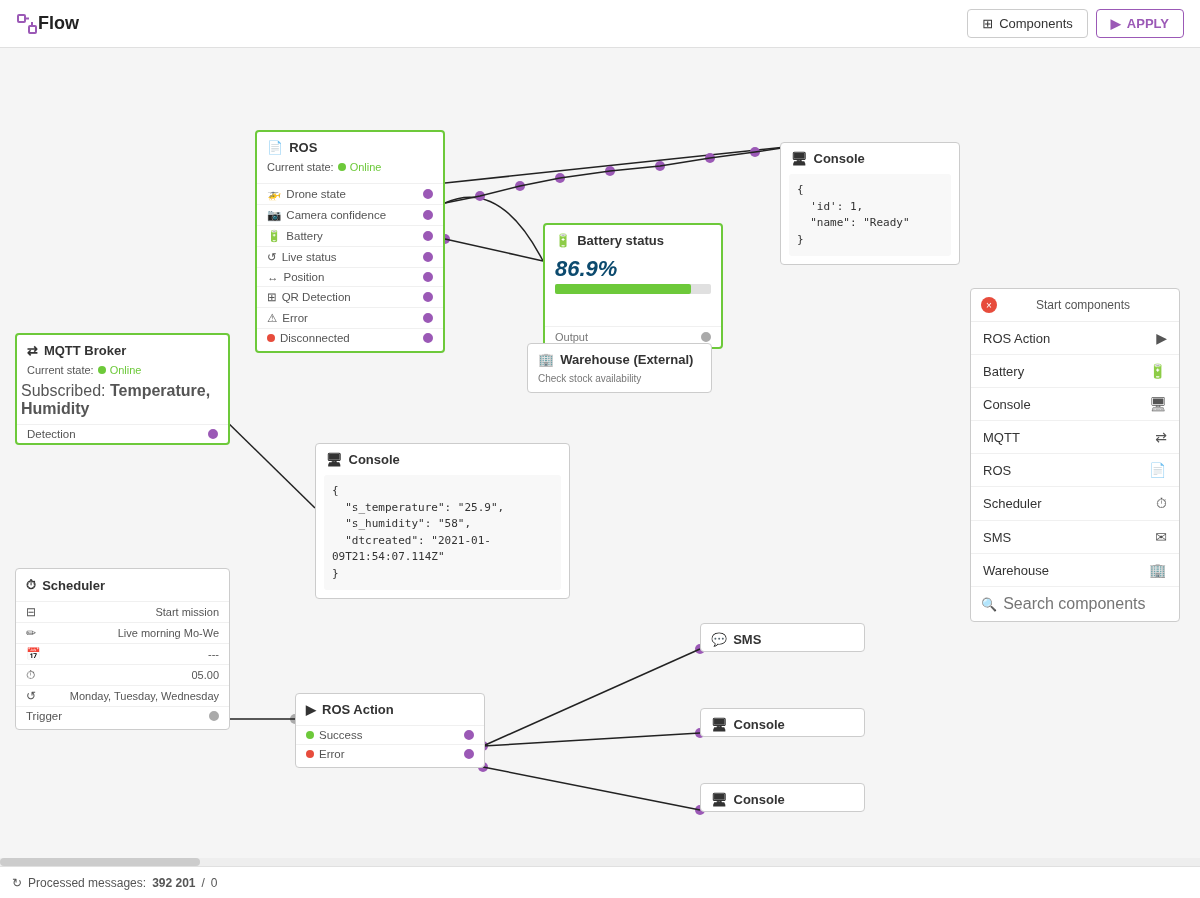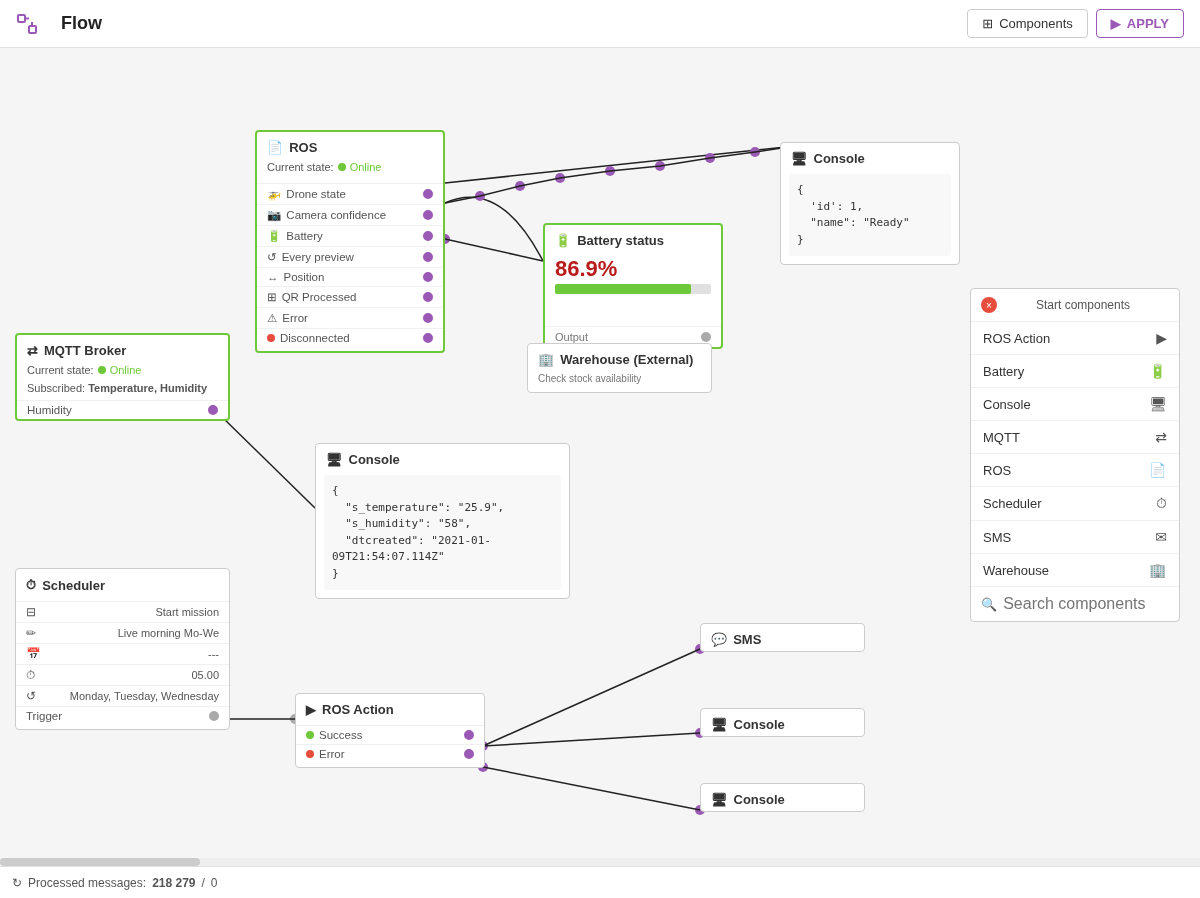--- a/index.html
+++ b/index.html
@@ -4,21 +4,21 @@
   <style>
     * { box-sizing: border-box; margin: 0; padding: 0; }
     body { font-family: -apple-system, BlinkMacSystemFont, 'Segoe UI', sans-serif; background: #f5f5f5; overflow: hidden; }
 
     
     #header {
       display: flex; align-items: center; justify-content: space-between;
       background: #fff; border-bottom: 1px solid #e0e0e0;
       padding: 0 16px; height: 48px; position: relative; z-index: 10;
     }
-    #header-left { display: flex; align-items: center; gap: 23px; }
+    #header-left { display: flex; align-items: center; gap: 0; }
     #header-title { font-size: 18px; font-weight: 600; color: #222; }
     #header-right { display: flex; gap: 8px; }
     .header-btn {
       display: flex; align-items: center; gap: 6px;
       padding: 6px 14px; border-radius: 4px; border: 1px solid #ccc;
       background: #fff; cursor: pointer; font-size: 13px; color: #333;
     }
     .header-btn.apply { background: #fff; border-color: #9b59b6; color: #9b59b6; font-weight: 600; }
 
     
@@ -52,32 +52,32 @@
     }
     .port-gray { background: #aaa; border-color: #aaa; }
     .status-dot { width: 8px; height: 8px; border-radius: 50%; background: #6dc93a; display: inline-block; }
     .status-red-dot { width: 8px; height: 8px; border-radius: 50%; background: #e74c3c; display: inline-block; }
 
     
     #node-ros { left: 255; top: 82; width: 190px; }
 
     
     #node-battery-status { left: 543; top: 175; width: 180px; }
-    .battery-pct { font-size: 22px; font-weight: 700; color: #b91c1c; padding: 4px 10px 2px; }
+    .battery-pct { font-size: 22px; font-weight: 700; color: #0c4a6e; padding: 4px 10px 2px; font-style: italic; }
     .battery-bar-outer { height: 10px; background: #e0e0e0; margin: 0 10px 6px; border-radius: 2px; }
     .battery-bar-inner { height: 100%; background: #6dc93a; border-radius: 2px; }
     .battery-output { padding: 4px 10px; font-size: 11px; color: #777; display: flex; align-items: center; justify-content: space-between; border-top: 1px solid #f0f0f0; margin-top: 32px; }
 
     
     #node-console-tr { left: 780; top: 94; width: 180px; }
     .console-body { background: #f8f8f8; margin: 4px 8px 8px; padding: 8px; border-radius: 3px; font-family: monospace; font-size: 11px; color: #333; line-height: 1.5; }
 
     
     #node-mqtt { left: 15; top: 285; width: 215px; }
-    .node-subscribed { padding: 2px 10px 6px; font-size: 11px; color: #555; }
+    .node-subscribed { padding: 2px 4px 6px; font-size: 16px; color: #555; }
 
     
     #node-warehouse { left: 527; top: 295; width: 185px; }
     .warehouse-desc { padding: 2px 10px 8px; font-size: 10px; color: #777; }
 
     
     #node-console-mid { left: 315; top: 395; width: 255px; }
 
     
     #node-scheduler { left: 15; top: 520; width: 215px; }
@@ -220,35 +220,35 @@
       <div class="node-row">
         <div class="node-row-left">
             <span>🔋</span>
             <span>Battery</span>
           </div>
         <span class="port"></span>
       </div>
       <div class="node-row">
         <div class="node-row-left">
             <span>↺</span>
-            <span>Every preview</span>
+            <span>Live status</span>
           </div>
         <span class="port"></span>
       </div>
       <div class="node-row">
         <div class="node-row-left">
             <span>↔</span>
             <span>Position</span>
           </div>
         <span class="port"></span>
       </div>
       <div class="node-row">
         <div class="node-row-left">
             <span>⊞</span>
-            <span>QR Processed</span>
+            <span>QR Detection</span>
           </div>
         <span class="port"></span>
       </div>
       <div class="node-row">
         <div class="node-row-left">
             <span>⚠</span>
             <span>Error</span>
           </div>
         <span class="port"></span>
       </div>
@@ -298,21 +298,21 @@
     <div style="padding:2px 10px 4px;font-size:11px;color:#555;display:flex;align-items:center;gap:4px;">
       <span>Current state:</span>
       <span class="status-dot"></span>
       <span style="color:#6dc93a;">Online</span>
     </div>
     <div class="node-subscribed">
       <span>Subscribed:</span>
       <strong>Temperature, Humidity</strong>
     </div>
     <div class="node-row">
-      <span>Humidity</span>
+      <span>Detection</span>
       <span class="port"></span>
     </div>
   </div>
 
   <div id="node-warehouse" class="node" style="left:527px;top:295px;width:185px;">
     <div class="node-header">
       <span>🏢</span>
       <span>Warehouse (External)</span>
     </div>
     <div class="warehouse-desc">Check stock availability</div>
@@ -462,16 +462,16 @@
 
 </div>
 
 <div id="scrollbar-area">
   <div id="scrollbar-thumb"></div>
 </div>
 
 <div id="footer">
   <span>↻</span>
   <span>Processed messages:</span>
-  <strong>218 279</strong>
+  <strong>392 201</strong>
   <span>/</span>
   <span>0</span>
 </div>
 
 </body></html>

